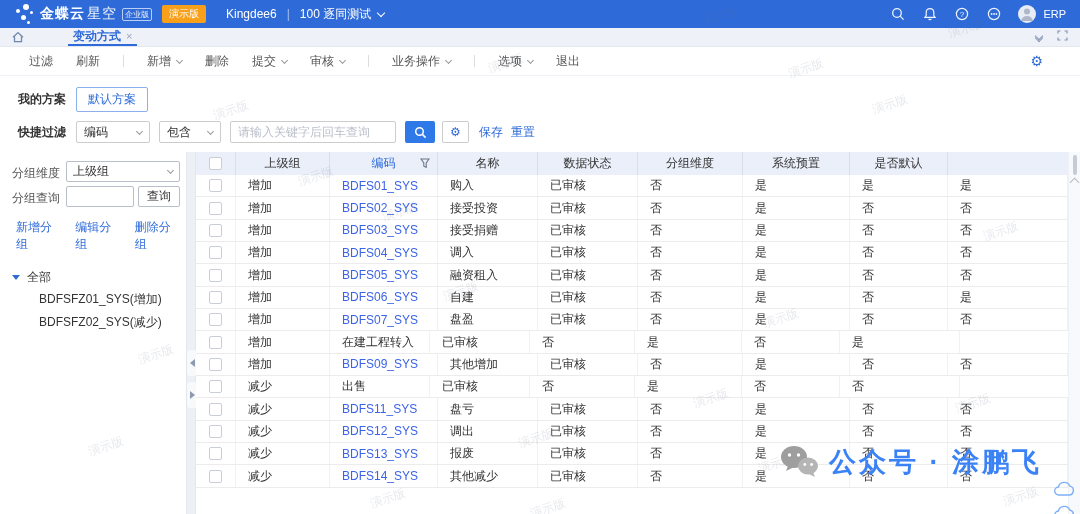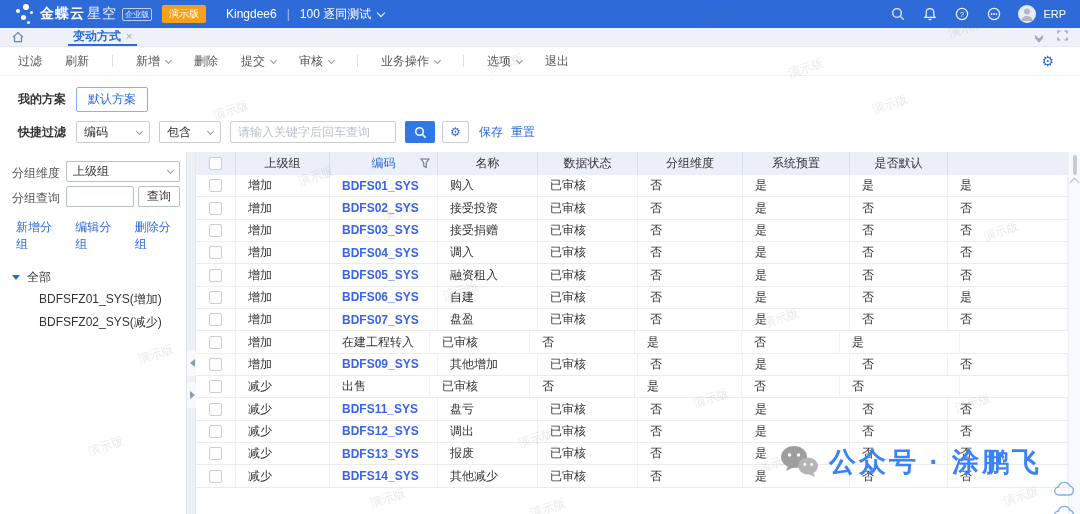--- a/index.html
+++ b/index.html
@@ -28,21 +28,21 @@
   .nav-ic { color:#6e87ad; margin-right:13px; display:flex; align-items:center; cursor:pointer; }
   .grid-ic { display:grid; grid-template-columns:5px 5px; grid-template-rows:5px 5px; gap:2px; }
   .grid-ic i { background:#6e87ad; border-radius:1px; }
   .tab { height:100%; display:flex; align-items:center; padding:0 5px; margin-left:6px; border-bottom:2px solid #2e6bd9; color:#2e6bd9; font-weight:bold; cursor:pointer; }
   .tab .close { color:#9aa7bc; font-weight:normal; margin-left:5px; font-size:11px; }
   .tabbar-right { margin-left:auto; display:flex; gap:15px; color:#8596b3; align-items:center; }
   .dbl-chev { display:flex; flex-direction:column; gap:-2px; cursor:pointer; }
   .dbl-chev .chev2 { width:6px; height:6px; border-right:1.4px solid #8596b3; border-bottom:1.4px solid #8596b3; transform:rotate(45deg); margin-top:-4px; }
 
   
-  .toolbar { height:29px; background:#fff; border-bottom:1px solid #eef1f5; display:flex; align-items:center; padding:0 18px; color:#555; }
+  .toolbar { height:29px; background:#fff; border-bottom:1px solid #eef1f5; display:flex; align-items:center; padding:0 29px; color:#555; }
   .tb-item { margin-right:23px; cursor:pointer; display:flex; align-items:center; white-space:nowrap; }
   .tb-item .caret { width:5px; height:5px; border-right:1.2px solid #999; border-bottom:1.2px solid #999; transform:rotate(45deg); margin-left:6px; margin-top:-2px; }
   .tb-div { width:1px; height:12px; background:#ddd; margin-right:23px; }
   .toolbar .gear { margin-left:auto; color:#2e6bd9; font-size:14px; cursor:pointer; margin-right:8px; }
 
   
   .filter-area { padding:11px 18px 9px 18px; background:#fff; }
   .f-row { display:flex; align-items:center; }
   .f-row + .f-row { margin-top:9px; }
   .f-label { font-weight:bold; color:#333; margin-right:10px; }
@@ -80,21 +80,21 @@
   .tri-r { width:0; height:0; border-top:4px solid transparent; border-bottom:4px solid transparent; border-left:5px solid #8c9ab0; }
 
   .table-area { flex:1; position:relative; background:#fff; overflow:hidden; }
   .thead { display:flex; height:23px; background:#eaeffa; }
   .th { display:flex; align-items:center; justify-content:center; border-right:1px solid #d8dfec; color:#333; position:relative; flex:none; height:100%; }
   .th.code-col { color:#2e6bd9; }
   .th .funnel { position:absolute; right:7px; top:6px; }
   .trow { display:flex; height:22.35px; border-bottom:1px solid #ececec; }
   .td { flex:none; display:flex; align-items:center; padding-left:12px; border-right:1px solid #f1f1f1; color:#333; overflow:hidden; white-space:nowrap; height:100%; }
   .td.cb-cell, .th.cb-cell { justify-content:center; padding-left:0; }
-  .td.code { color:#3b63e6; cursor:pointer;font-weight:bold; }
+  .td.code { color:#3b63e6; cursor:pointer; }
   .cb { width:13px; height:13px; border:1px solid #c9ced6; border-radius:2px; background:#fff; display:inline-block; cursor:pointer; }
   .scroll-strip { position:absolute; top:0; right:0; bottom:0; width:12px; background:#f7f9fc; border-left:1px solid #eef1f5; }
   .scroll-thumb { position:absolute; top:3px; left:4px; width:4px; height:20px; background:#c6ccd5; border-radius:2px; }
   .scroll-caret { position:absolute; top:27px; left:2px; width:7px; height:7px; border-left:1.4px solid #b4bbc6; border-top:1.4px solid #b4bbc6; transform:rotate(45deg); }
 
   
   .wm { position:absolute; color:rgba(100,112,135,0.16); font-size:12px; transform:rotate(-18deg); pointer-events:none; white-space:nowrap; z-index:50; }
   .credit { position:absolute; left:779px; top:444px; display:flex; align-items:center; gap:10px; color:#a9a9a9; z-index:60; pointer-events:none; }
   .credit .ct { font-size:27px; letter-spacing:3px; font-weight:bold; color:#3b82f6; }
   .cloud { position:absolute; right:5px; z-index:60; color:#7db0f7; }

